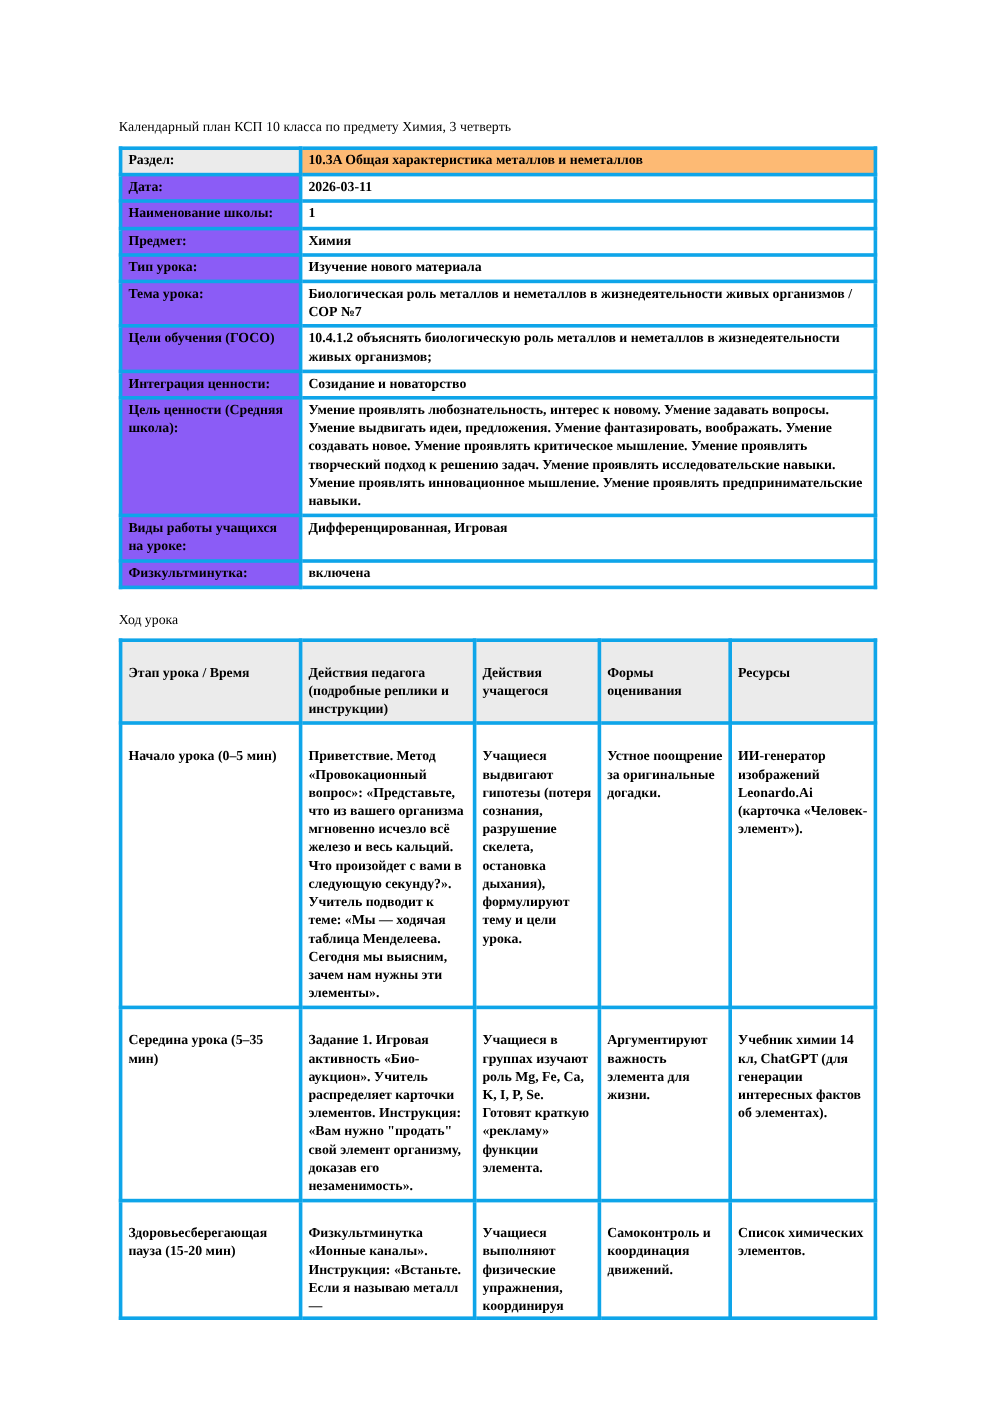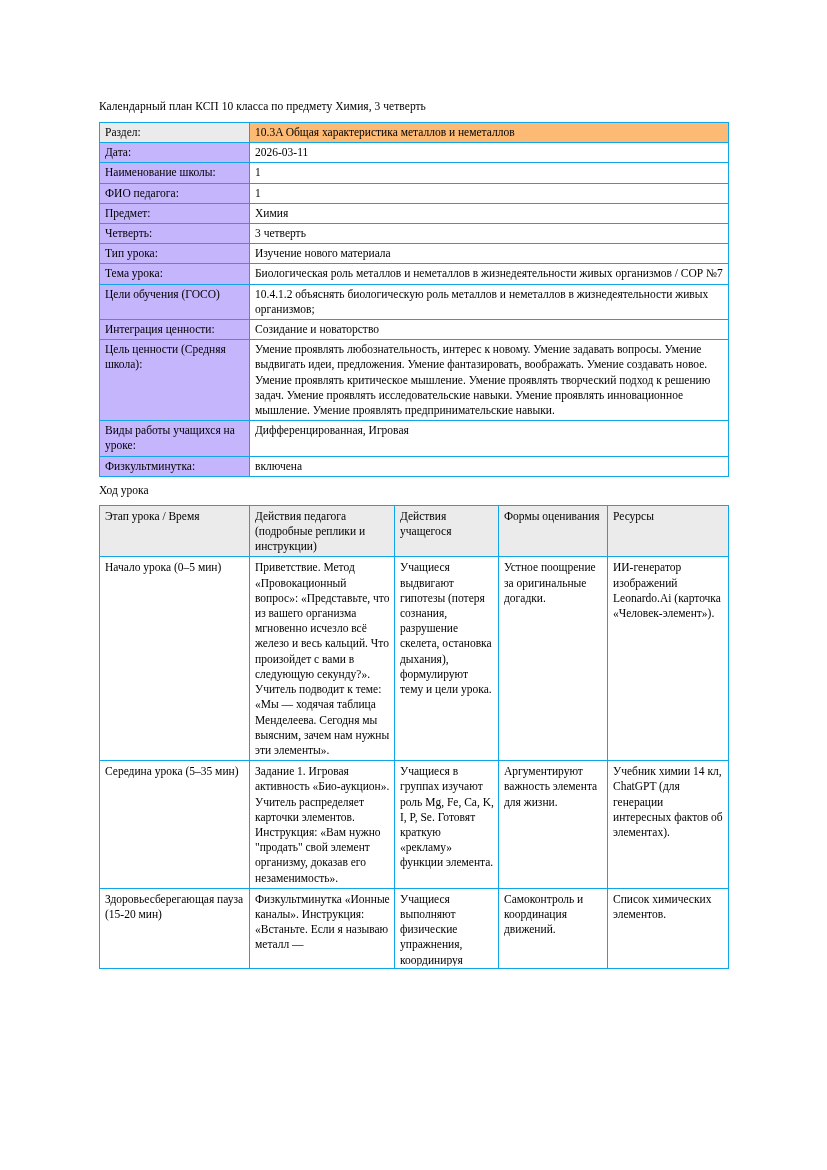--- a/index.html
+++ b/index.html
@@ -30,48 +30,48 @@
     letter-spacing: 0.05px;
   }
   table {
     border-collapse: collapse;
     width: 629px;
     table-layout: fixed;
     font-size: 11.5px;
     line-height: 15.2px;
   }
   table td, table th {
-    border: 1px solid #0ea5e9;
+    border: 3px solid #0ea5e9;
     vertical-align: top;
     padding: 2px 4px 2px 5px;
     text-align: left;
-    font-weight: normal;
+    font-weight: bold;
     word-wrap: break-word;
     overflow-wrap: break-word;
   }
   
   .info-table col.c-label { width: 150px; }
   .info-table col.c-value { width: 479px; }
   .info-table tr.shaded td { background: #fdba74; }
-  .info-table td.label { background: #c4b5fd; }
+  .info-table td.label { background: #8b5cf6; }
   .info-table tr.shaded td.label { background: #ebebeb; }
 
   .section-caption {
     font-size: 11.5px;
     line-height: 15px;
-    margin: 6px 0 7px 0;
+    margin: 19px 0 7px 0;
   }
   
   .flow-table col.f1 { width: 150px; }
   .flow-table col.f2 { width: 145px; }
   .flow-table col.f3 { width: 104px; }
   .flow-table col.f4 { width: 109px; }
   .flow-table col.f5 { width: 121px; }
   .flow-table thead td { background: #ebebeb; }
-  .flow-table td { padding-top: 3px; }
+  .flow-table td { padding-top: 19px; }
   .clip-last td {
     height: 74px;
     overflow: hidden;
   }
   .cell-inner { display: block; }
   .clip-last .cell-inner {
     max-height: 74px;
     overflow: hidden;
     display: block;
   }
@@ -95,30 +95,22 @@
         </tr>
         <tr>
           <td class="label">Дата:</td>
           <td>2026-03-11</td>
         </tr>
         <tr>
           <td class="label">Наименование школы:</td>
           <td>1</td>
         </tr>
         <tr>
-          <td class="label">ФИО педагога:</td>
-          <td>1</td>
-        </tr>
-        <tr>
           <td class="label">Предмет:</td>
           <td>Химия</td>
-        </tr>
-        <tr>
-          <td class="label">Четверть:</td>
-          <td>3 четверть</td>
         </tr>
         <tr>
           <td class="label">Тип урока:</td>
           <td>Изучение нового материала</td>
         </tr>
         <tr>
           <td class="label">Тема урока:</td>
           <td>Биологическая роль металлов и неметаллов в жизнедеятельности живых организмов / СОР №7</td>
         </tr>
         <tr>

